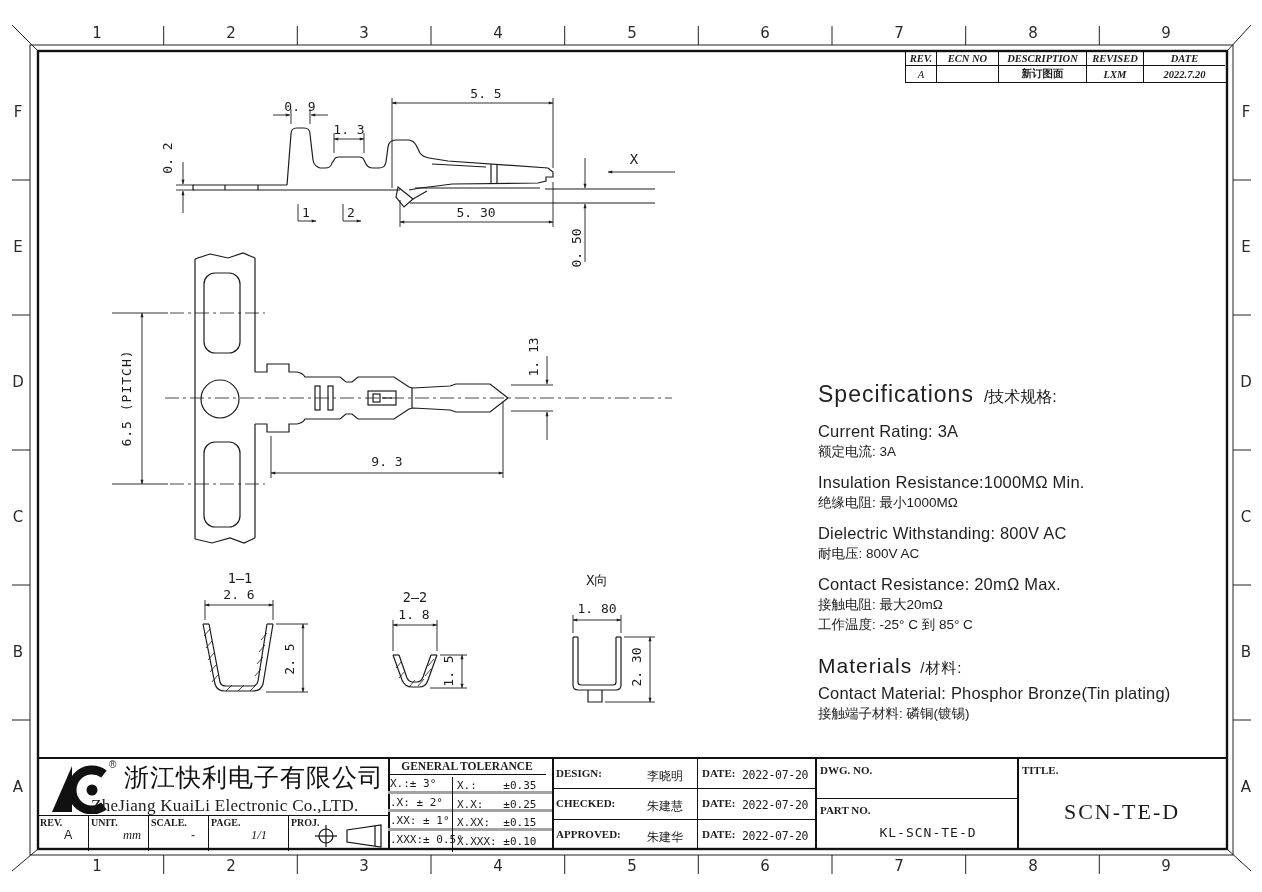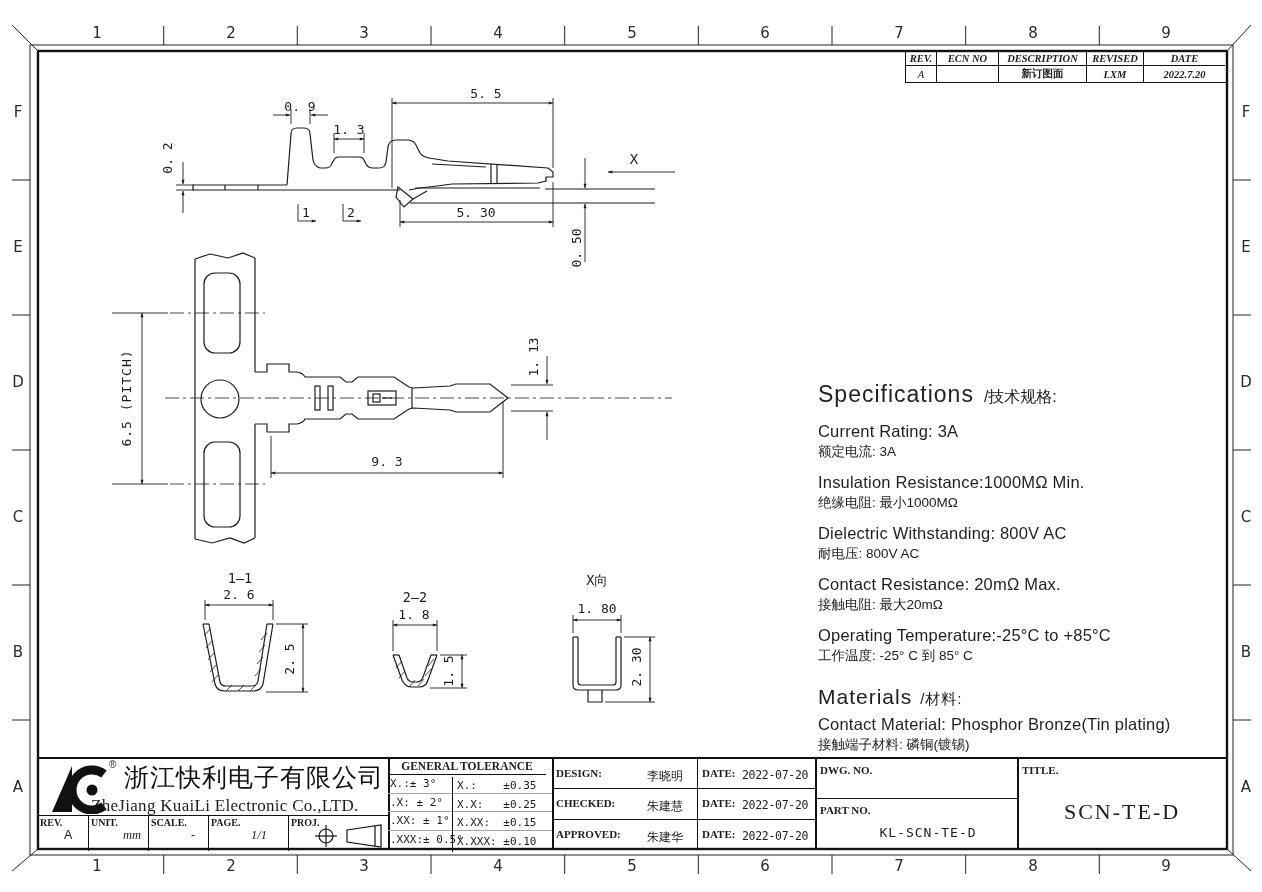--- a/index.html
+++ b/index.html
@@ -43,21 +43,21 @@
   .regmark{left:71px;top:0px;font-size:10px;}
   .subrow{left:0;top:56px;width:350px;height:35px;border-top:1.5px solid #111;}
   .subcell{top:0;height:35px;border-left:1px solid #111;}
   .subcell.first{border-left:none;}
   .subcell .lbl{left:2px;top:1px;font-size:10px;}
   .subval{font-size:12.5px;}
   .ital{font-style:italic;font-family:"Liberation Serif",serif;}
   .tol{left:350px;top:0;width:164px;height:91px;}
   .tolhead{left:0;top:0;width:158px;height:16px;border-bottom:1px solid #111;
            text-align:center;font-size:11.5px;line-height:15px;}
-  .tolrow{left:0;width:164px;height:18.7px;border-bottom:1px solid #a3a3a3;}
+  .tolrow{left:0;width:164px;height:18.7px;border-bottom:3px solid #a3a3a3;}
   .tolrow.last{border-bottom:none;}
   .tola{left:2px;top:2px;font-size:11px;white-space:pre;}
   .tolb{left:64px;top:2px;width:100px;border-left:1px solid #111;height:18.7px;
         padding:2px 0 0 4px;font-size:11px;white-space:pre;}
   .design{left:514px;top:0;width:263px;height:91px;}
   .drow{left:0;width:263px;height:30.3px;border-bottom:1.5px solid #111;}
   .drow.last{border-bottom:none;}
   .drow .lbl{left:4px;top:8px;}
   .dname{left:95px;top:9px;font-size:12px;}
   .dcol{left:145px;top:0;height:30.3px;width:118px;border-left:1.5px solid #111;}
@@ -351,21 +351,20 @@
     <span class="spec-title">Specifications</span><span class="spec-title-zh">/技术规格:</span>
   </div>
   <div class="spec-en" style="margin-top:14px">Current Rating:  3A</div>
   <div class="spec-zh">额定电流: 3A</div>
   <div class="spec-en">Insulation Resistance:1000MΩ  Min.</div>
   <div class="spec-zh">绝缘电阻: 最小1000MΩ</div>
   <div class="spec-en">Dielectric Withstanding:  800V AC</div>
   <div class="spec-zh">耐电压: 800V AC</div>
   <div class="spec-en">Contact Resistance:  20mΩ  Max.</div>
   <div class="spec-zh">接触电阻: 最大20mΩ</div>
-  <div class="spec-en">Operating Temperature:-25°C to +85°C</div>
   <div class="spec-zh">工作温度: -25° C 到 85° C</div>
   <div class="mat-title">
     <span>Materials</span><span class="mat-title-zh">/材料:</span>
   </div>
   <div class="spec-en" style="margin-top:6px">Contact Material: Phosphor Bronze(Tin plating)</div>
   <div class="spec-zh">接触端子材料: 磷铜(镀锡)</div>
 </div>
 
 <div class="tblock">
 

